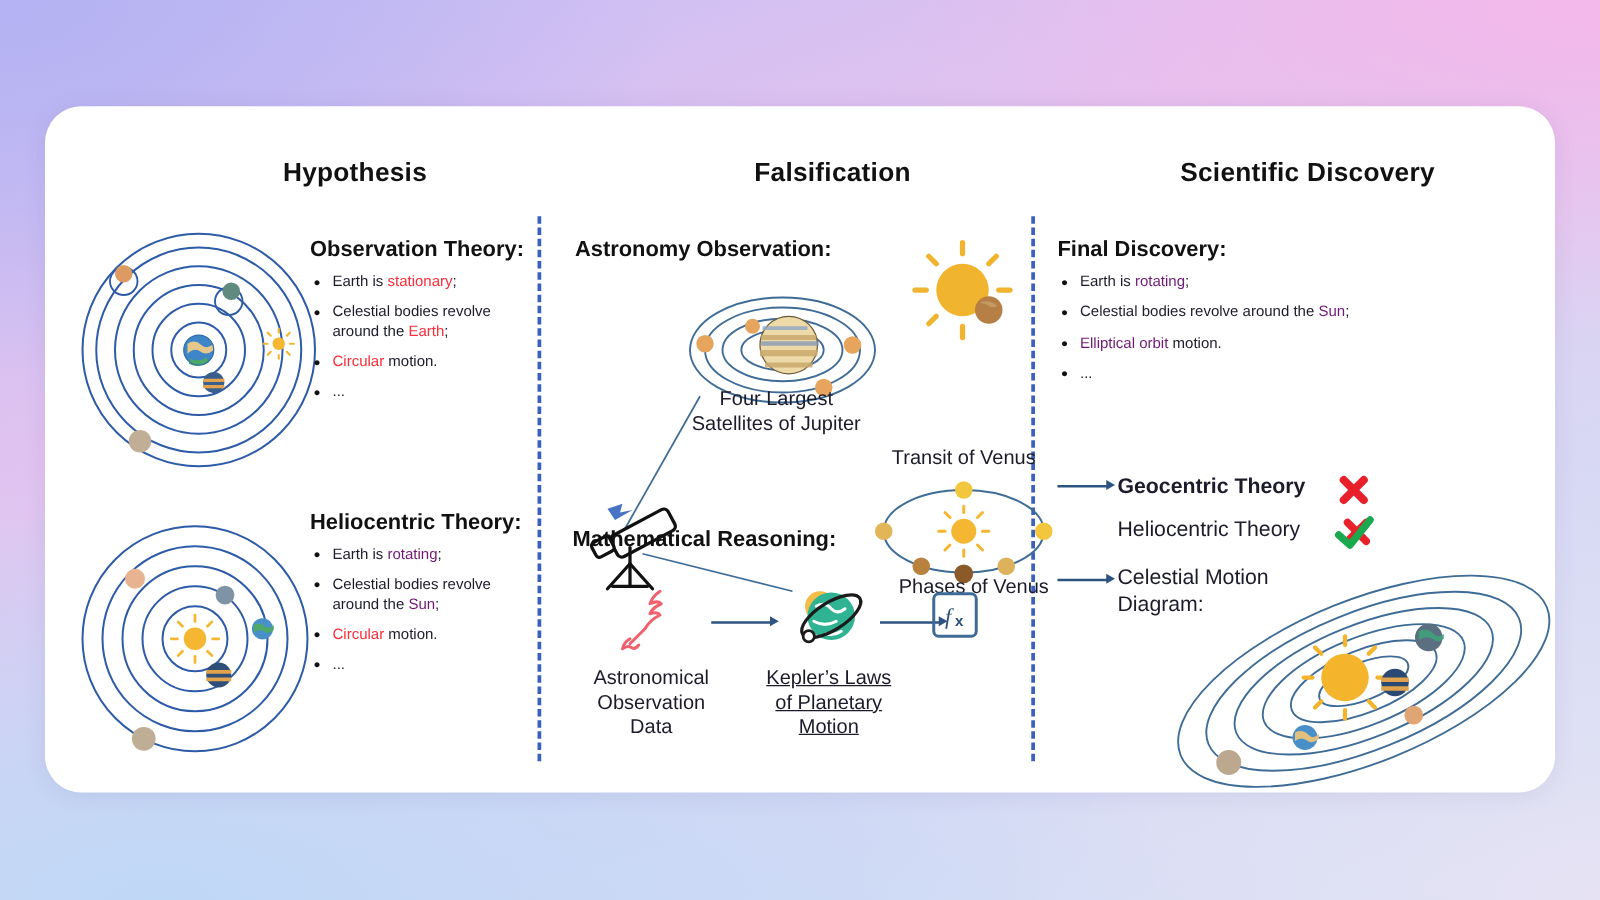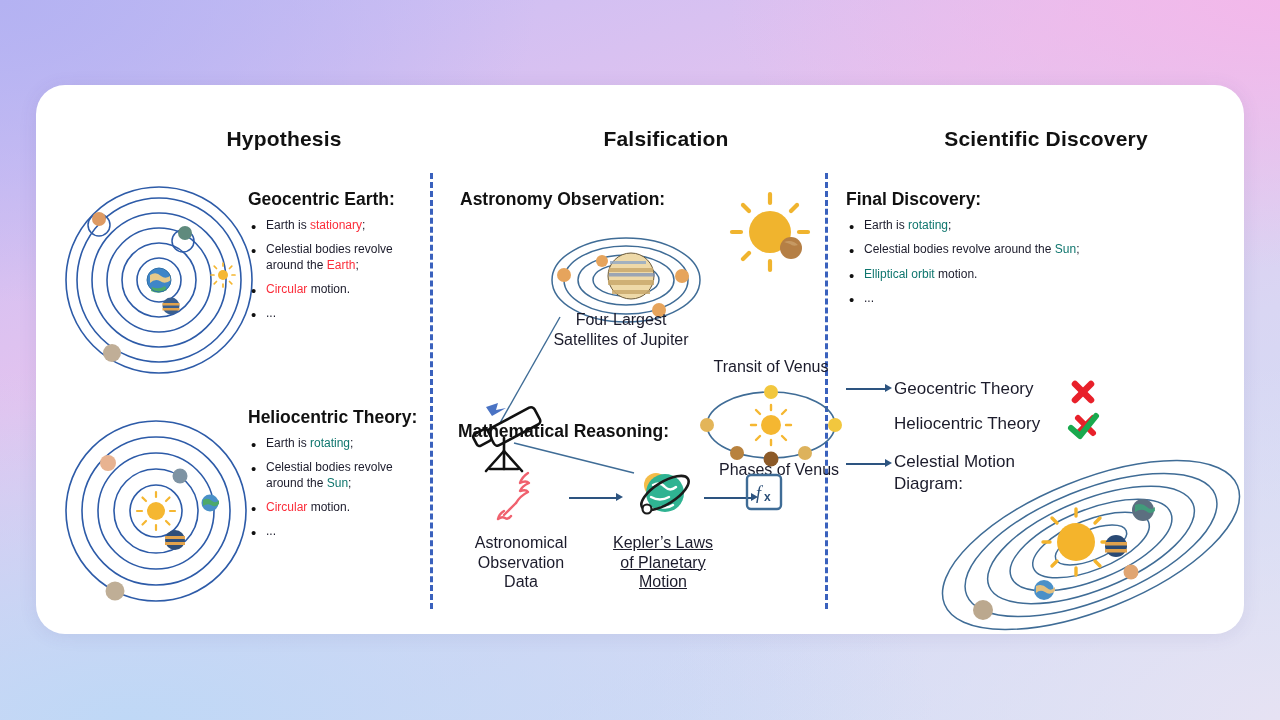--- a/index.html
+++ b/index.html
@@ -69,21 +69,21 @@
     margin-bottom: 9px;
   }
   ul.bullets li::before {
     content: "•";
     position: absolute;
     left: 1px; top: -1px;
     font-size: 15px;
     color: #111;
   }
   .red { color: #fb2d3a; }
-  .green { color: #0f766e; text-align: center; }
+  .green { color: #701a75; text-align: center; }
 
   
   .caption {
     position: absolute;
     font-size: 16px;
     color: #1b1b2b;
     text-align: center;
     line-height: 1.22;
   }
 
@@ -166,21 +166,21 @@
             <line x1="9" y1="0" x2="12" y2="0"></line>
           <line x1="-6.5" y1="-6.5" x2="-8.8" y2="-8.8"></line>
             <line x1="6.5" y1="-6.5" x2="8.8" y2="-8.8"></line>
           <line x1="-6.5" y1="6.5" x2="-8.8" y2="8.8"></line>
             <line x1="6.5" y1="6.5" x2="8.8" y2="8.8"></line>
         </g>
       </g>
     </svg>
   </div>
 
-  <div class="block-heading" style="left:212px; top:104px;">Geocentric Earth:</div>
+  <div class="block-heading" style="left:212px; top:104px;">Observation Theory:</div>
   <ul class="bullets" id="geocentric-bullets" style="left:214px; top:133px; width:172px;">
       <li><span>Earth is </span><span class="red">stationary</span><span>;</span></li>
       <li><span>Celestial bodies revolve around the </span><span class="red">Earth</span><span>;</span></li>
       <li><span class="red">Circular</span><span> motion.</span></li>
       <li><span>...</span></li>
     </ul>
 
   <div class="figure" style="left:24px; top:330px;">
     <svg width="200" height="200" viewBox="0 0 200 200">
       <g fill="none" stroke="#2d5ba8" stroke-width="1.6">
@@ -363,21 +363,21 @@
   <div class="block-heading" style="left:810px; top:104px;">Final Discovery:</div>
   <ul class="bullets" id="discovery-bullets" style="left:812px; top:133px; width:306px;">
       <li><span>Earth is </span><span class="green">rotating</span><span>;</span></li>
       <li><span>Celestial bodies revolve around the </span><span class="green">Sun</span><span>;</span></li>
       <li><span class="green">Elliptical orbit</span><span> motion.</span></li>
       <li><span>...</span></li>
     </ul>
 
   <div class="arrow-line" style="left:810px; top:303px; width:40px;"></div>
   <div class="arrow-head" style="left:849px; top:299px;"></div>
-  <div class="result-label" style="left:858px; top:294px;">Geocentric Theory</div>
+  <div class="result-label" style="left:858px; top:294px;font-weight:bold;">Geocentric Theory</div>
   <div class="mark" style="left:1032px; top:292px;">
     <svg width="30" height="30" viewBox="0 0 30 30">
       <g stroke="#e8202a" stroke-width="6.5" stroke-linecap="round">
         <line x1="7" y1="7" x2="23" y2="23"></line>
         <line x1="23" y1="7" x2="7" y2="23"></line>
       </g>
     </svg>
   </div>
 
   <div class="result-label" style="left:858px; top:329px;">Heliocentric Theory</div>

